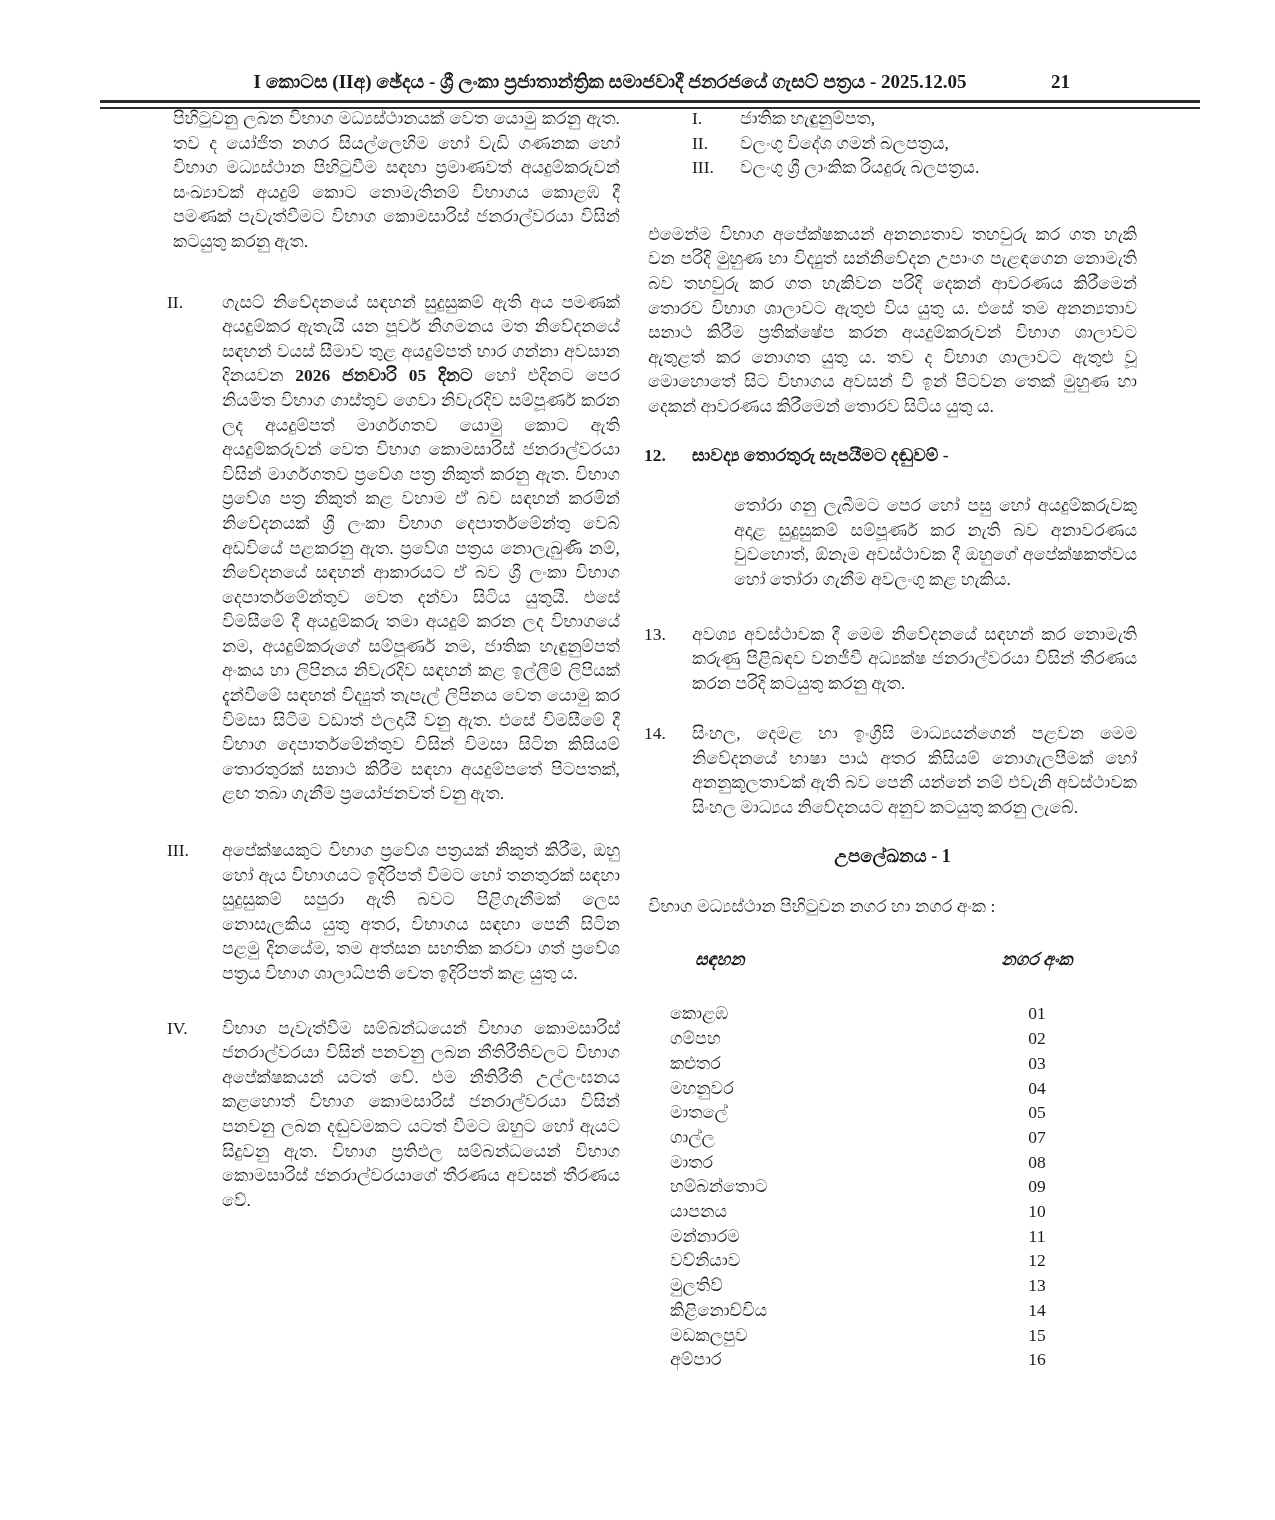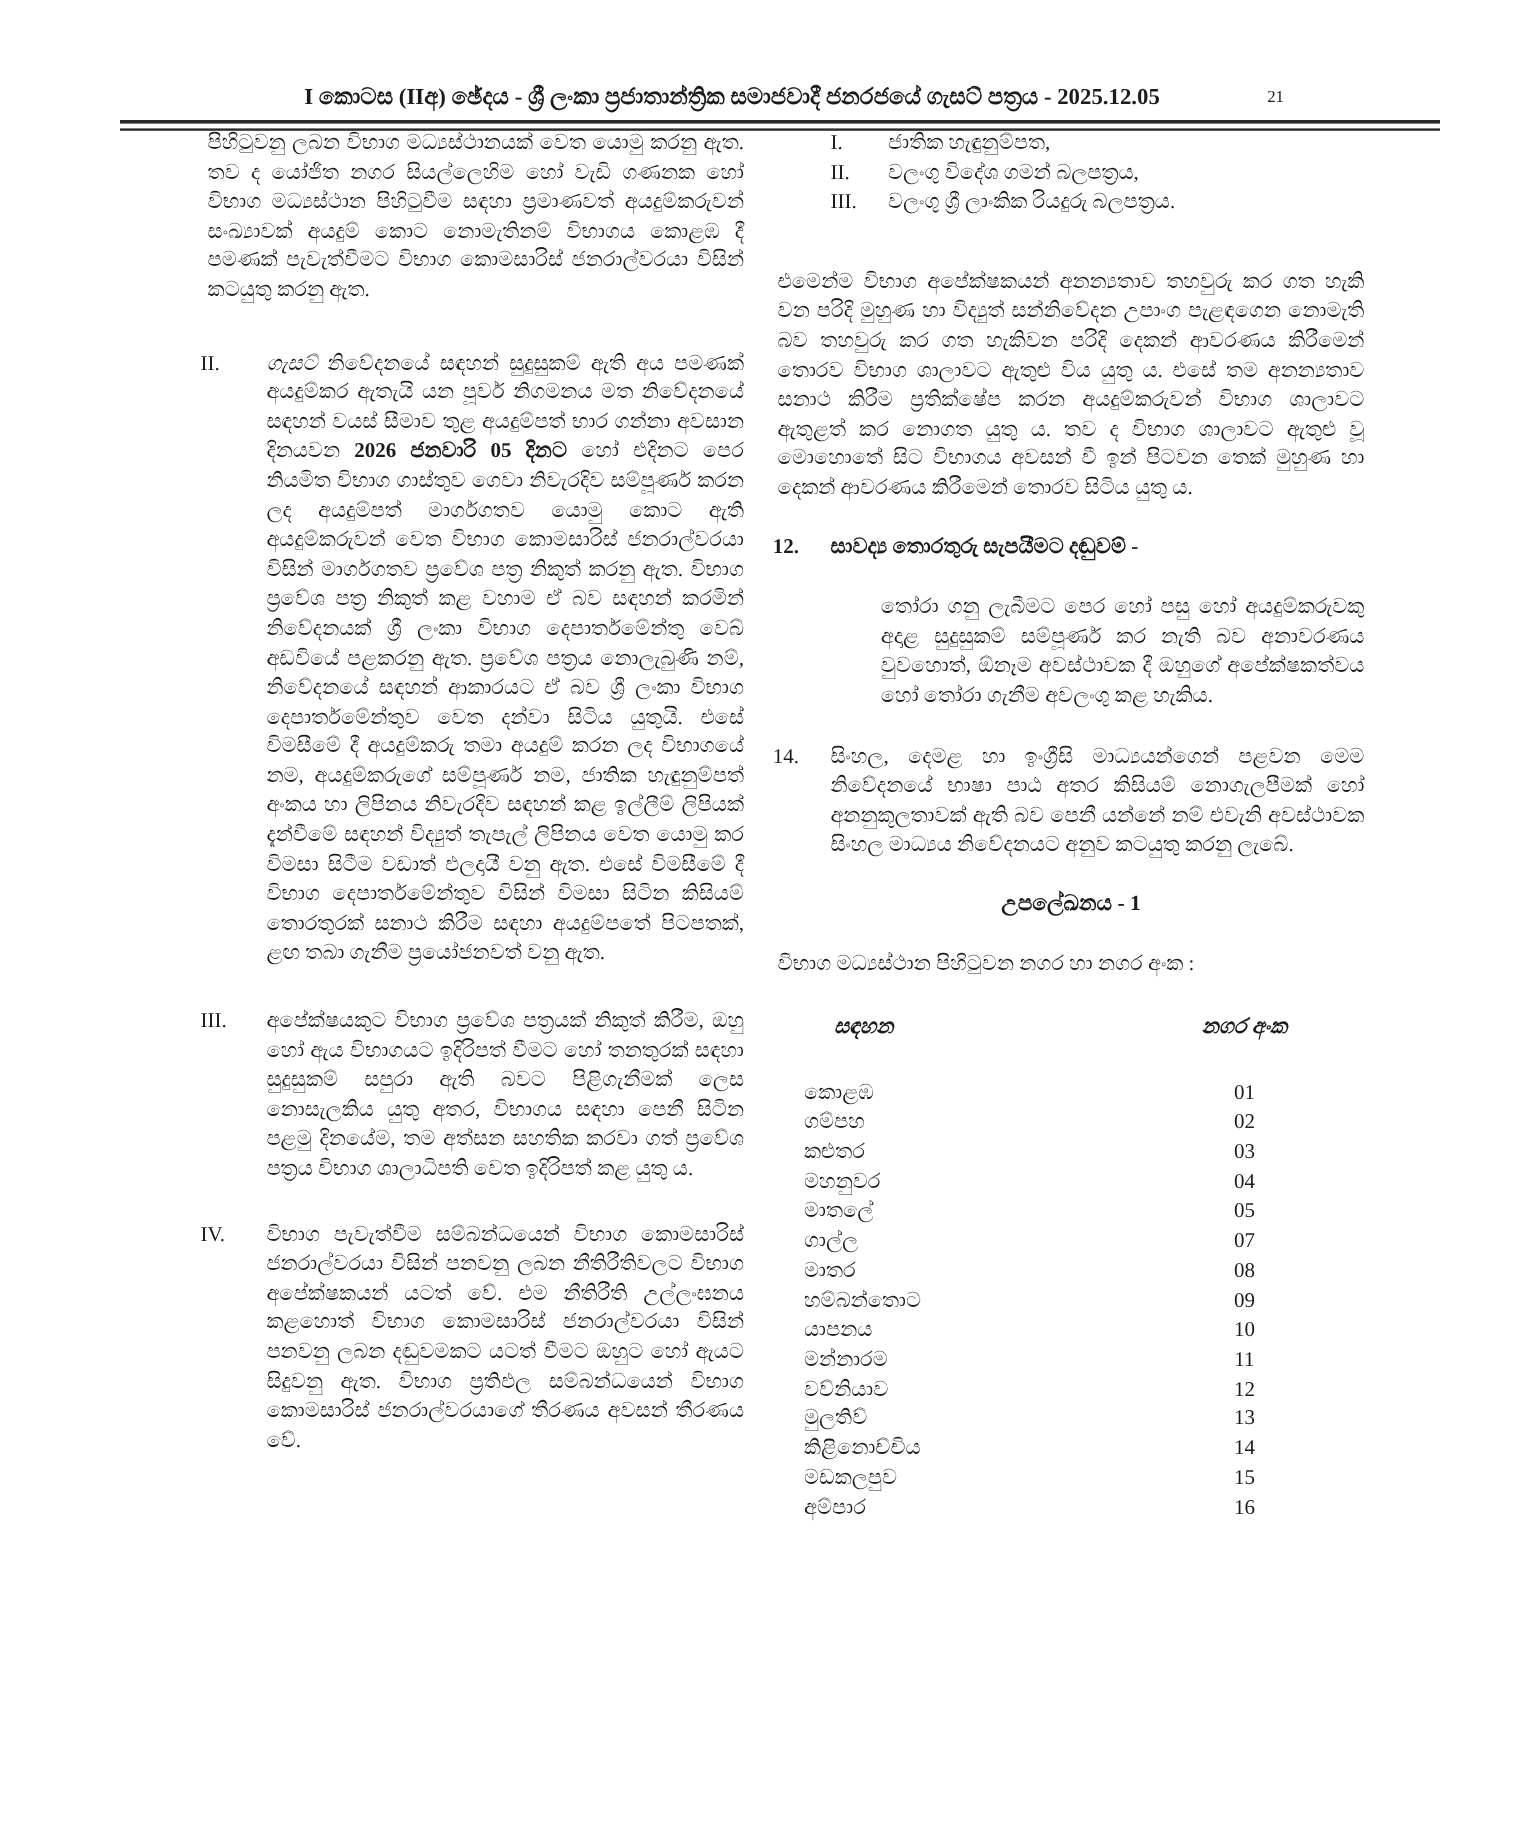--- a/index.html
+++ b/index.html
@@ -10,21 +10,21 @@
     color:#1b1b1b;
     font-family:"Liberation Serif","DejaVu Serif",serif;
     overflow:hidden;
   }
   .header-title{
     position:absolute;top:70px;left:0;width:100%;
     text-align:center;font-weight:bold;font-size:19px;line-height:24px;
   }
   .page-number{
     position:absolute;top:70px;right:150px;
-    font-size:14px;line-height:24px;font-weight:normal;
+    font-size:19px;line-height:24px;font-weight:bold;
   }
   .double-rule{
     position:absolute;top:100px;left:100px;width:1100px;height:4px;
     border-top:3px solid #2b2b2b;border-bottom:2px solid #2b2b2b;
   }
   .col{
     position:absolute;top:106px;
     font-size:17.5px;line-height:24.6px;
     text-align:justify;
   }
@@ -46,21 +46,21 @@
   .idrow .num{position:absolute;left:44px;top:0;}
 
   .rpara{margin-top:42px;}
 
   .ritem{position:relative;padding-left:44px;}
   .ritem .num{position:absolute;left:-4px;top:0;}
   .ritem-12{margin-top:24px;}
   .ritem-13{margin-top:30px;}
   .ritem-14{margin-top:26px;}
   .bold{font-weight:bold;}
-  .italic{font-style:italic;}
+  .italic{}
   .r12-heading{font-weight:bold;text-align:left;}
   .r12-body{margin-left:42px;margin-top:26px;}
 
   .sched-title{margin-top:24px;text-align:center;font-weight:bold;font-size:18px;}
   .sched-intro{margin-top:26px;text-align:left;}
   .tbl-head{display:flex;margin-top:28px;font-style:italic;font-weight:bold;text-align:left;}
   .tbl-head .c1{flex:1;padding-left:47px;}
   .tbl-head .c2{width:200px;text-align:center;}
   .tbl-rows{margin-top:30px;}
   .trow{display:flex;text-align:left;line-height:24.7px;}
@@ -114,20 +114,24 @@
     </div>
 
     <div class="rpara">එමෙන්ම විභාග අපේක්ෂකයන් අනන්‍යතාව තහවුරු කර ගත හැකි වන පරිදි මුහුණ හා විද්‍යුත් සන්නිවේදන උපාංග පැළඳගෙන නොමැති බව තහවුරු කර ගත හැකිවන පරිදි දෙකන් ආවරණය කිරීමෙන් තොරව විභාග ශාලාවට ඇතුළු විය යුතු ය. එසේ තම අනන්‍යතාව සනාථ කිරීම ප්‍රතික්ෂේප කරන අයදුම්කරුවන් විභාග ශාලාවට ඇතුළත් කර නොගත යුතු ය. තව ද විභාග ශාලාවට ඇතුළු වූ මොහොතේ සිට විභාගය අවසන් වී ඉන් පිටවන තෙක් මුහුණ හා දෙකන් ආවරණය කිරීමෙන් තොරව සිටිය යුතු ය.</div>
 
     <div class="ritem ritem-12">
       <span class="num bold">12.</span>
       <div class="r12-heading">සාවද්‍ය තොරතුරු සැපයීමට දඬුවම් -</div>
       <div class="r12-body">තෝරා ගනු ලැබීමට පෙර හෝ පසු හෝ අයදුම්කරුවකු අදාළ සුදුසුකම් සම්පූර්ණ කර නැති බව අනාවරණය වුවහොත්, ඕනෑම අවස්ථාවක දී ඔහුගේ අපේක්ෂකත්වය හෝ තෝරා ගැනීම අවලංගු කළ හැකිය.</div>
     </div>
 
+    <div class="ritem ritem-13">
+      <span class="num">13.</span>
+      <span>අවශ්‍ය අවස්ථාවක දී මෙම නිවේදනයේ සඳහන් කර නොමැති කරුණු පිළිබඳව වනජීවී අධ්‍යක්ෂ ජනරාල්වරයා විසින් තීරණය කරන පරිදි කටයුතු කරනු ඇත.</span>
+    </div>
 
     <div class="ritem ritem-14">
       <span class="num">14.</span>
       <span>සිංහල, දෙමළ හා ඉංග්‍රීසි මාධ්‍යයන්ගෙන් පළවන මෙම නිවේදනයේ භාෂා පාඨ අතර කිසියම් නොගැලපීමක් හෝ අනනුකූලතාවක් ඇති බව පෙනී යන්නේ නම් එවැනි අවස්ථාවක සිංහල මාධ්‍යය නිවේදනයට අනුව කටයුතු කරනු ලැබේ.</span>
     </div>
 
     <div class="sched-title">උපලේඛනය - 1</div>
     <div class="sched-intro">විභාග මධ්‍යස්ථාන පිහිටුවන නගර හා නගර අංක :</div>
 
     <div class="tbl-head">

